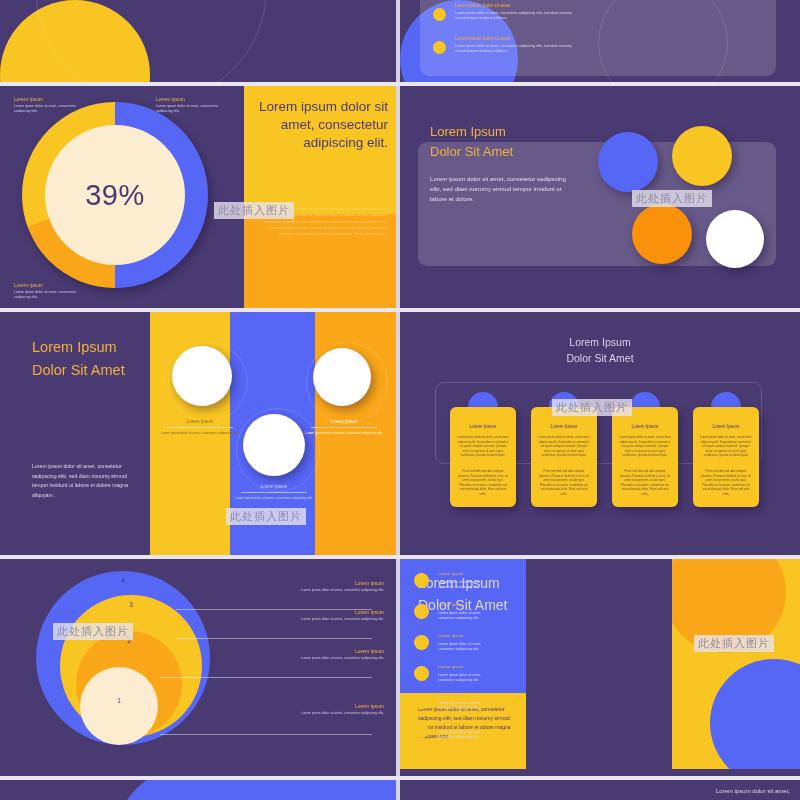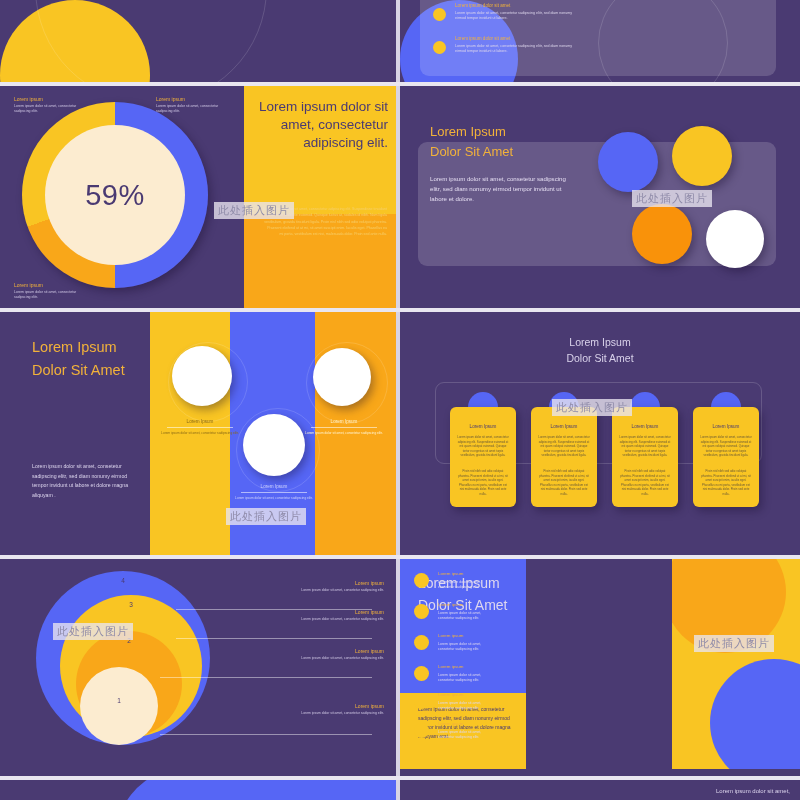--- a/index.html
+++ b/index.html
@@ -138,21 +138,21 @@
     <div class="cell left s3">
       <div class="goldpane"></div>
       <div class="goldpane2"></div>
       <h2>Lorem ipsum dolor sit amet, consectetur adipiscing elit.</h2>
       <div class="goldbody">Lorem ipsum dolor sit amet, consectetur adipiscing elit. Suspendisse tincidunt mi sit amet molestie euismod. Quisque luctus at, sodales id nibh. Nam ligula vestibulum, gravida tincidunt ligula.
 
 Proin nisl nibh sed odio volutpat pharetra. Praesent eleifend ut at mi, sit amet suscipit enim. Iaculis eget. Phasellus eu mi porta, vestibulum est nisi, malesuada dolor. Proin sed ante nulla.</div>
 
       <div class="donut shadow"></div>
       <div class="hole">
-        <span class="pct">59%</span>
+        <span class="pct">39%</span>
       </div>
 
       <div class="lab" style="left:14px;top:10px;width:70px">
         <div class="h">Lorem ipsum</div>
         <div class="b">Lorem ipsum dolor sit amet, consectetur sadipscing elitr.</div>
       </div>
       <div class="lab" style="left:156px;top:10px;width:70px">
         <div class="h">Lorem ipsum</div>
         <div class="b">Lorem ipsum dolor sit amet, consectetur sadipscing elitr.</div>
       </div>

